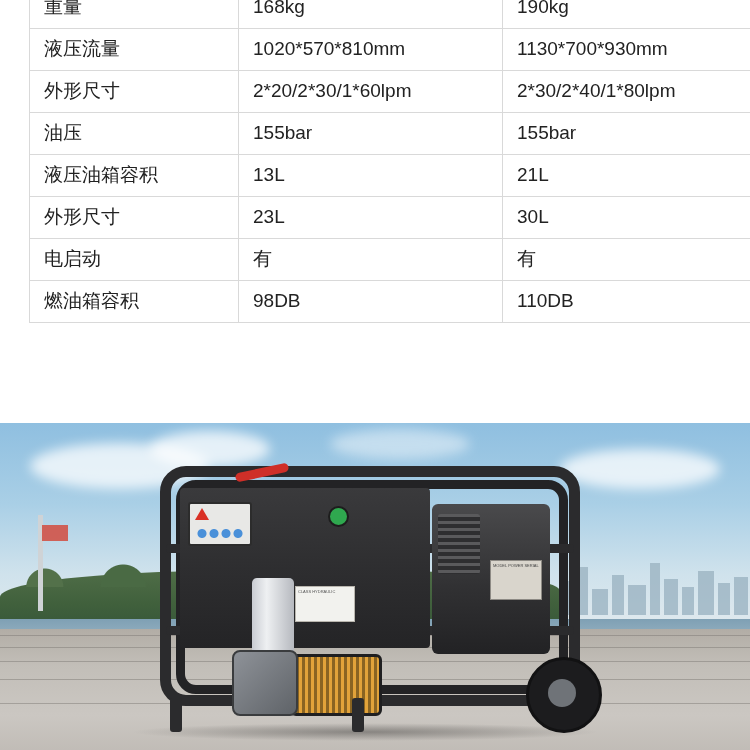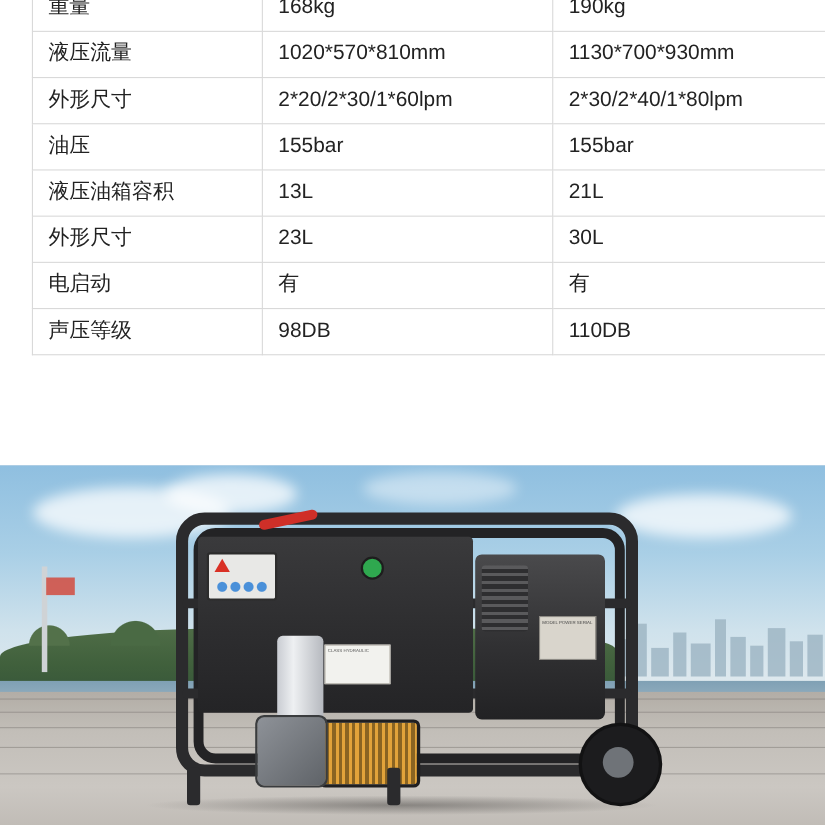--- a/index.html
+++ b/index.html
@@ -367,21 +367,21 @@
           <td class="col-label">外形尺寸</td>
           <td class="col-a">23L</td>
           <td class="col-b">30L</td>
         </tr>
         <tr>
           <td class="col-label">电启动</td>
           <td class="col-a">有</td>
           <td class="col-b">有</td>
         </tr>
         <tr>
-          <td class="col-label">声压等级</td>
+          <td class="col-label">燃油箱容积</td>
           <td class="col-a">98DB</td>
           <td class="col-b">110DB</td>
         </tr>
       </tbody>
     </table>
   </div>
 
   <div class="photo">
     <div class="sky"></div>
     <div class="cloud c1"></div>

